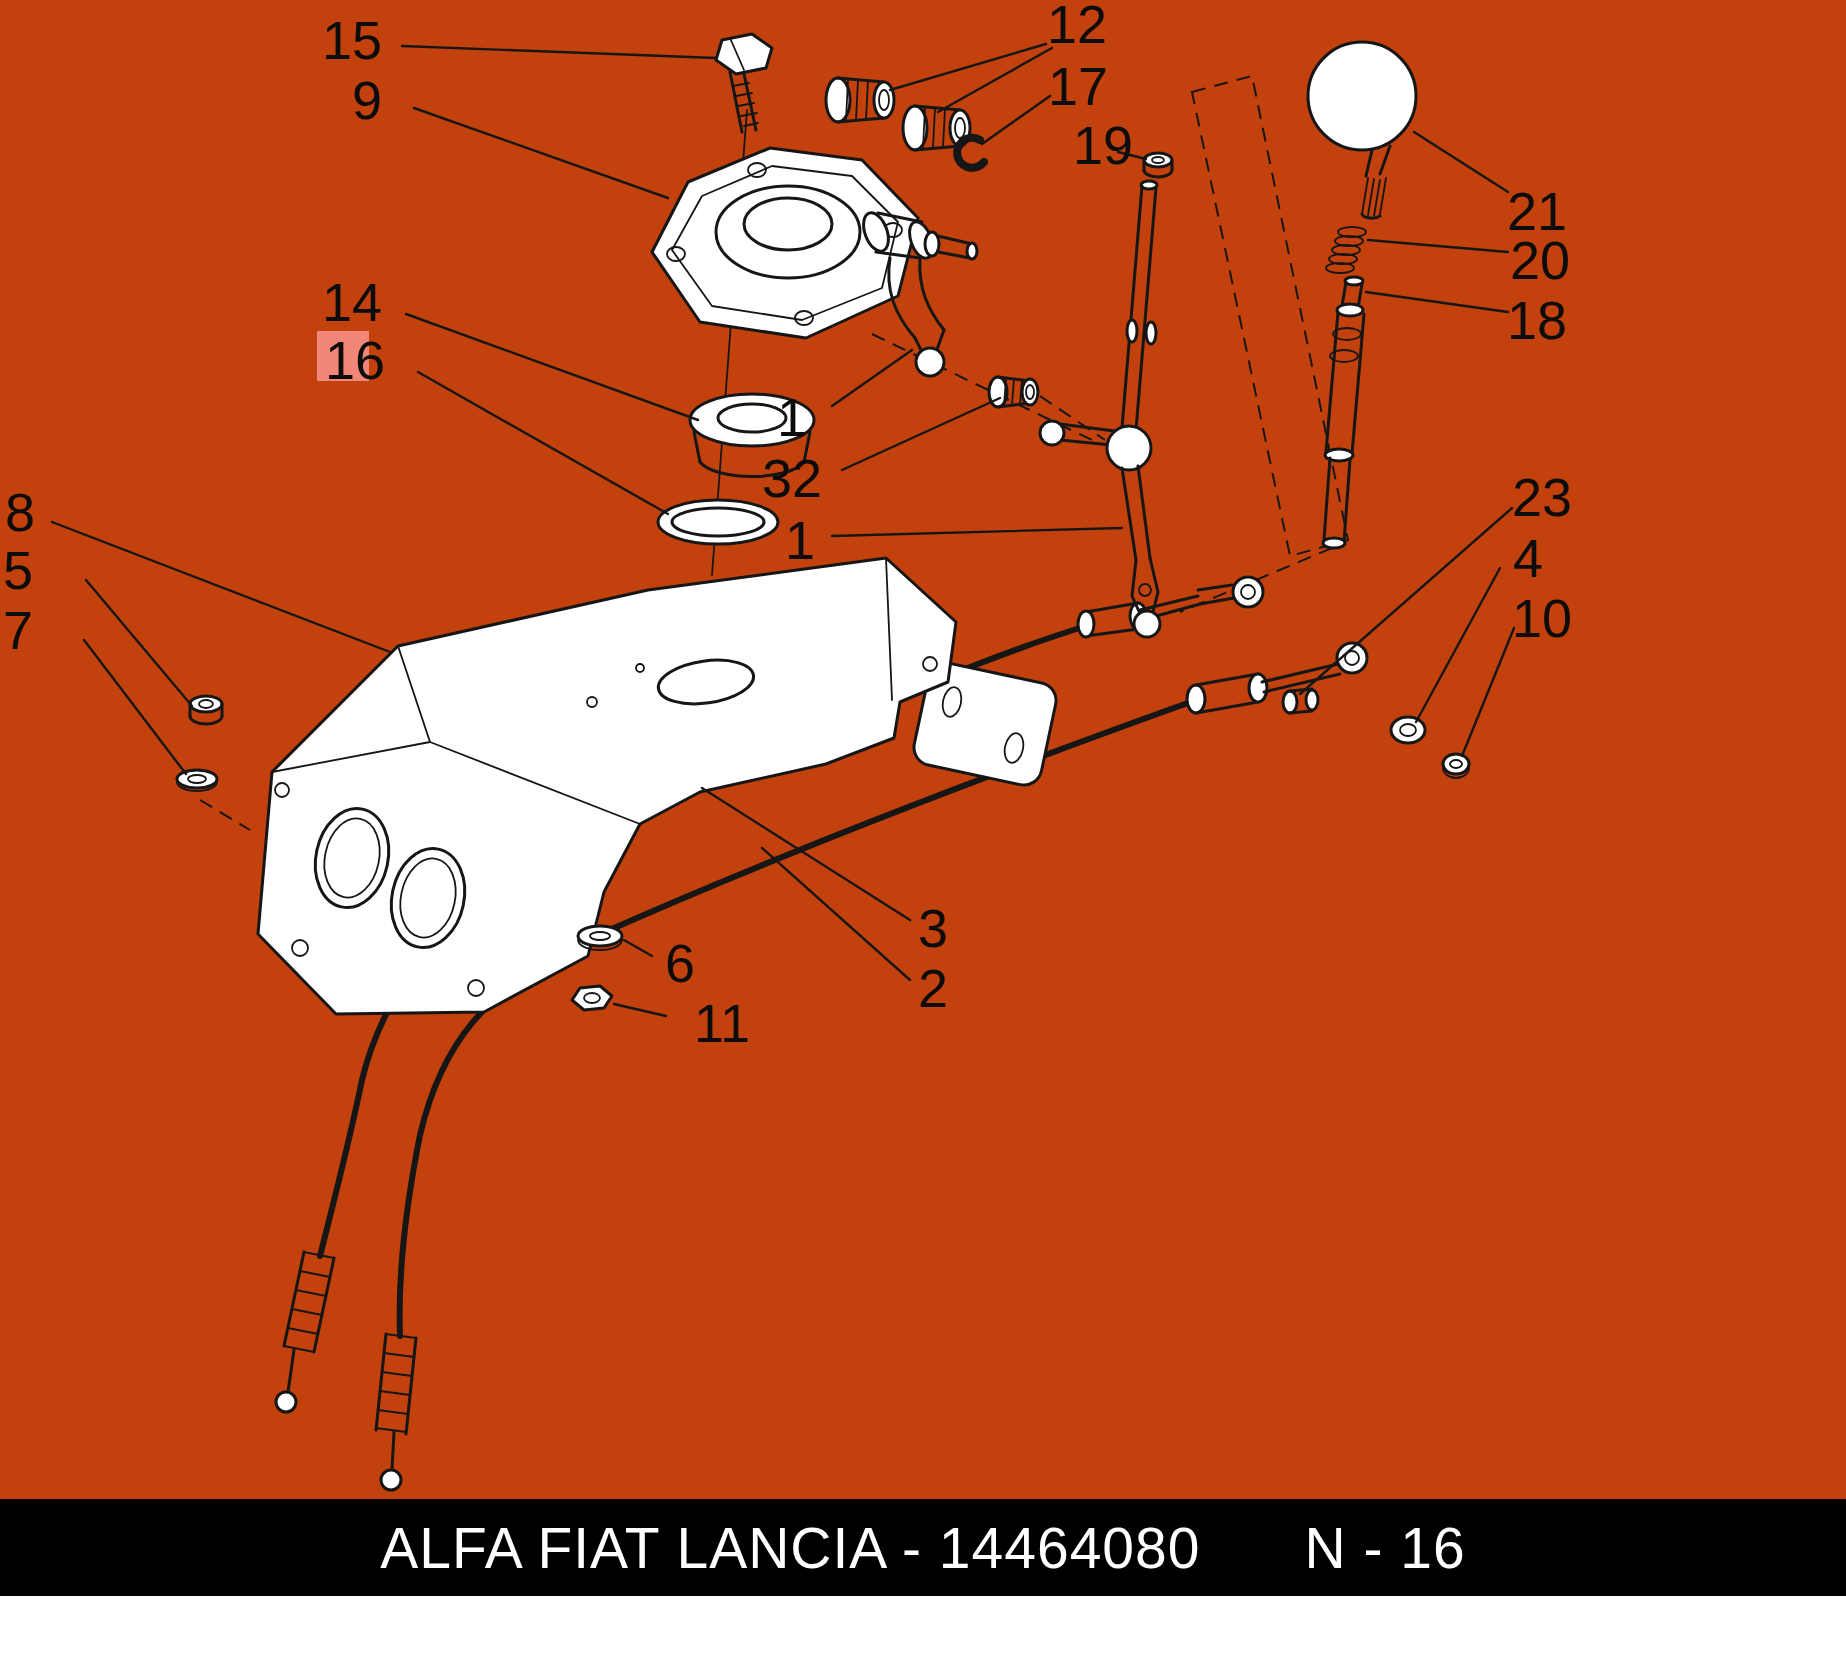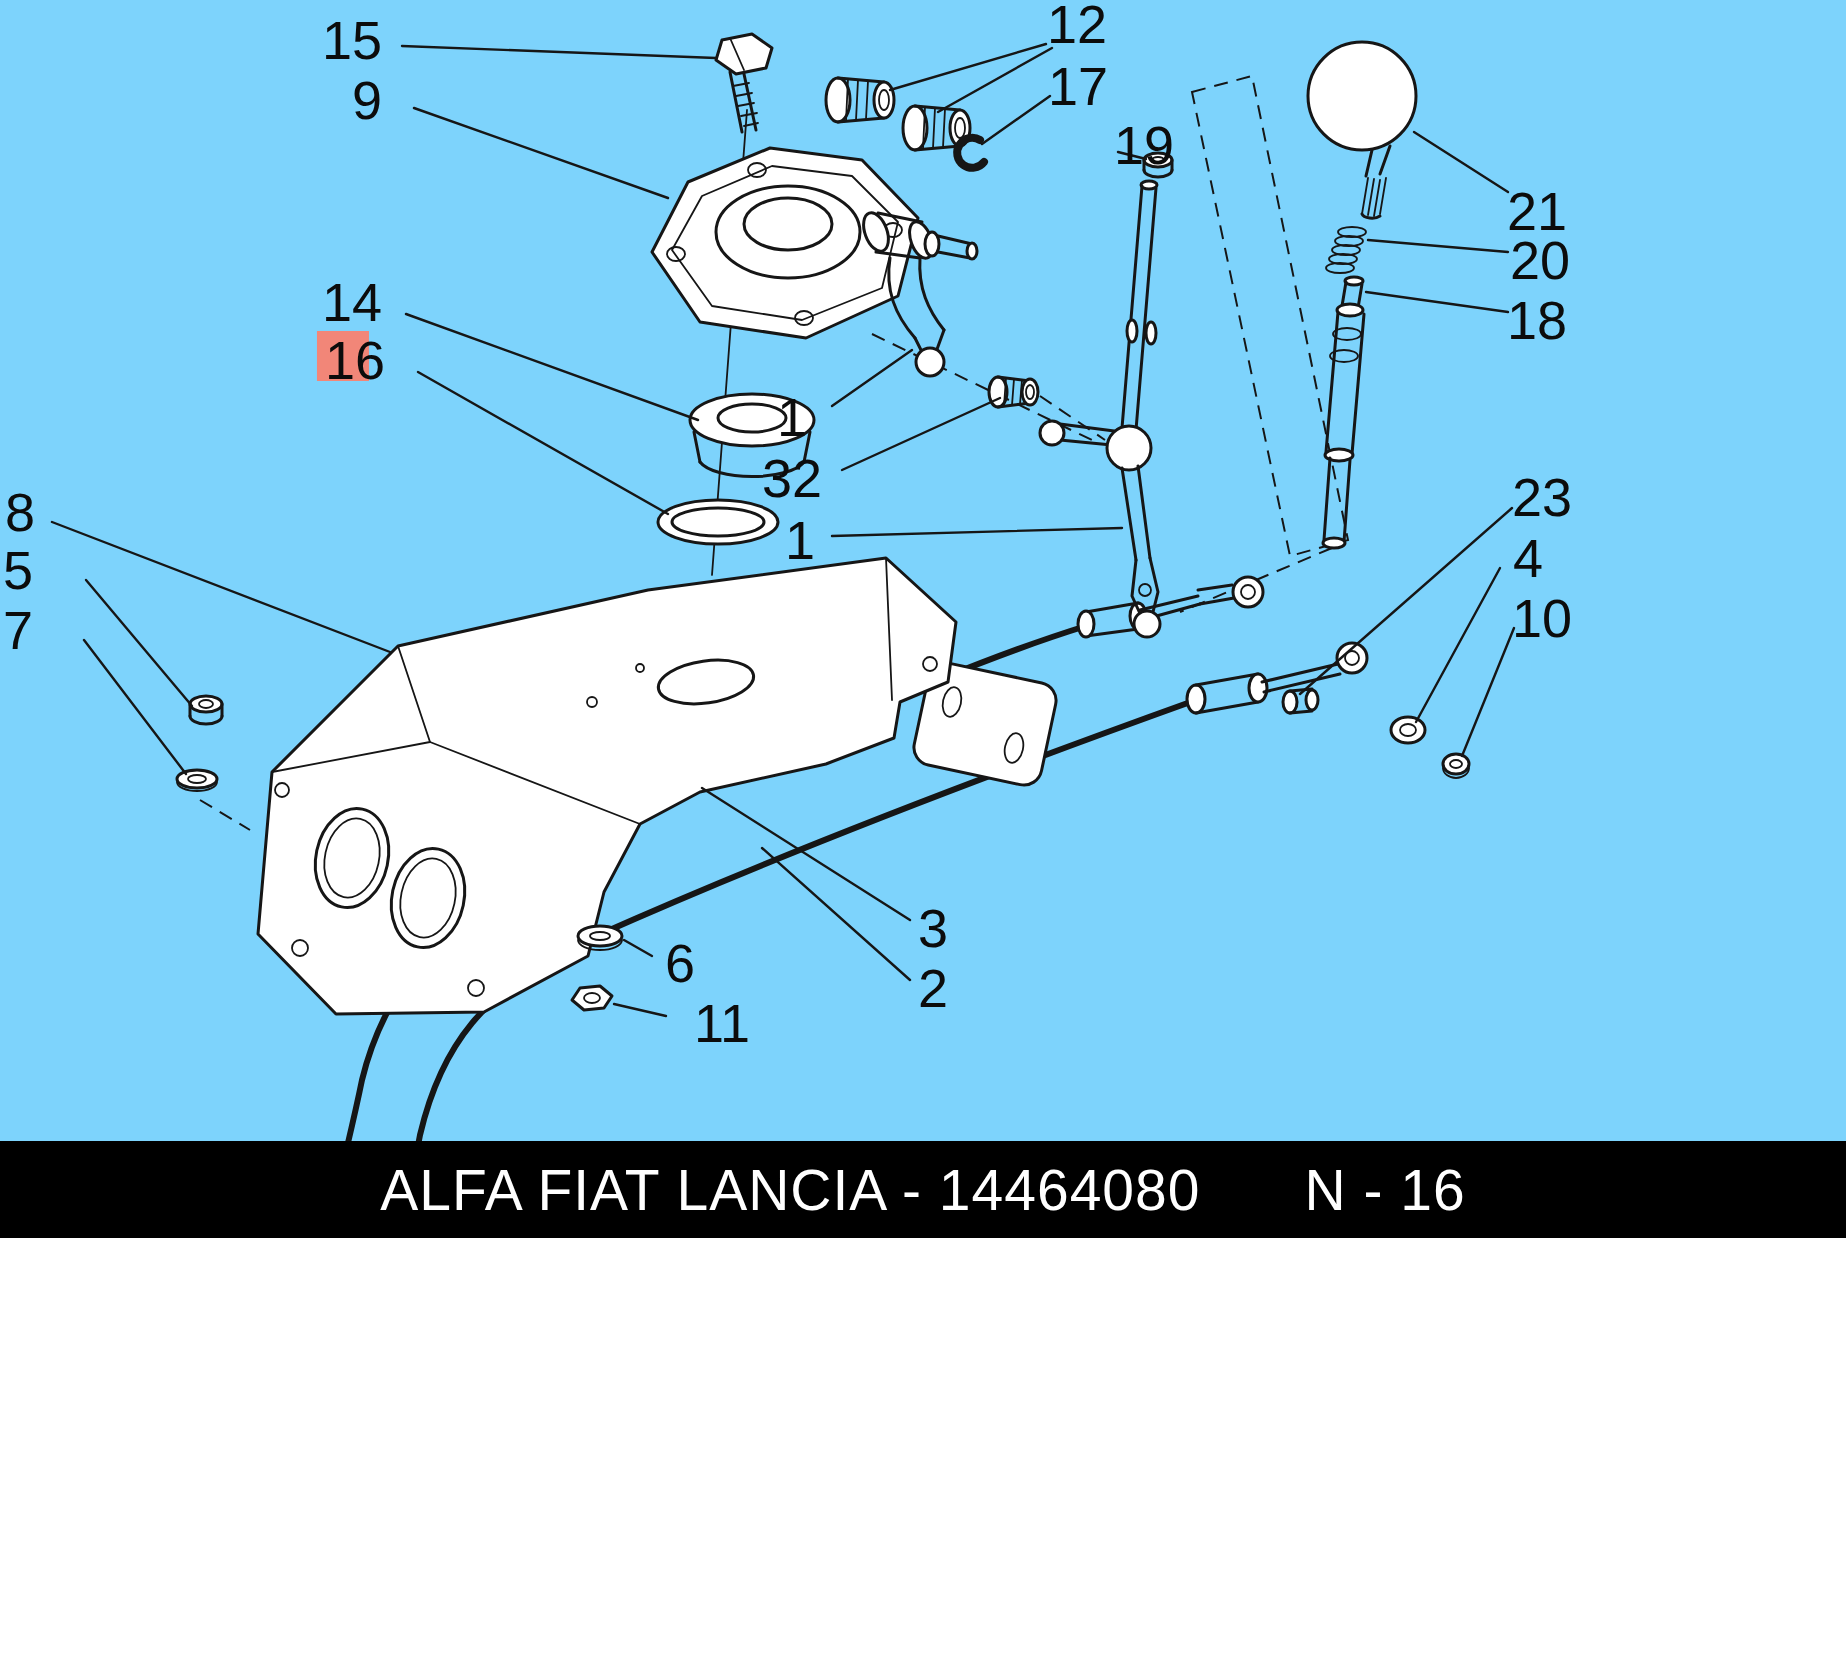--- a/index.html
+++ b/index.html
@@ -1,16 +1,16 @@
 <!DOCTYPE html>
 <html style="--line: #161616; --highlight: #f28678; --footer_bg: #000000; --footer_text: #ffffff;"><head>
 <meta charset="utf-8">
 <style>
   html,body{margin:0;padding:0;background:#ffffff;}
-  .stage{position:relative;width:1846px;height:1238px;background:#7dd3fc;overflow:hidden;
+  .stage{position:relative;width:1846px;height:1596px;background:#c2410c;overflow:hidden;
          font-family:"Liberation Sans",sans-serif;}
   .stage svg{position:absolute;left:0;top:0;display:block;}
   .p  {fill:none;stroke:var(--line,#161616);stroke-width:3;stroke-linecap:round;stroke-linejoin:round;}
   .pw {fill:#ffffff;stroke:var(--line,#161616);stroke-width:3;stroke-linejoin:round;}
   .thin{stroke-width:1.8;}
   .thick{stroke-width:6;}
   .ld {stroke:var(--line,#161616);stroke-width:2.4;fill:none;stroke-linecap:round;}
   .dash{fill:none;stroke:var(--line,#161616);stroke-width:2;stroke-dasharray:14 9;}
   .callout{position:absolute;transform:translate(-50%,-50%);font-size:54px;line-height:1;
            color:#0c0c0c;white-space:nowrap;z-index:2;}
@@ -331,21 +331,21 @@
 
   <div class="callout" style="left:352px;top:40px">15</div>
   <div class="callout" style="left:367px;top:100px">9</div>
   <div class="callout" style="left:352px;top:302px">14</div>
   <div class="callout hl" style="left:355px;top:360px">16</div>
   <div class="callout" style="left:20px;top:512px">8</div>
   <div class="callout" style="left:18px;top:570px">5</div>
   <div class="callout" style="left:18px;top:630px">7</div>
   <div class="callout" style="left:1077px;top:24px">12</div>
   <div class="callout" style="left:1078px;top:86px">17</div>
-  <div class="callout" style="left:1144px;top:145px">19</div>
+  <div class="callout" style="left:1103px;top:145px">19</div>
   <div class="callout" style="left:792px;top:417px">1</div>
   <div class="callout" style="left:792px;top:478px">32</div>
   <div class="callout" style="left:800px;top:540px">1</div>
   <div class="callout" style="left:1537px;top:211px">21</div>
   <div class="callout" style="left:1540px;top:260px">20</div>
   <div class="callout" style="left:1537px;top:320px">18</div>
   <div class="callout" style="left:1542px;top:497px">23</div>
   <div class="callout" style="left:1528px;top:558px">4</div>
   <div class="callout" style="left:1542px;top:618px">10</div>
   <div class="callout" style="left:933px;top:928px">3</div>

